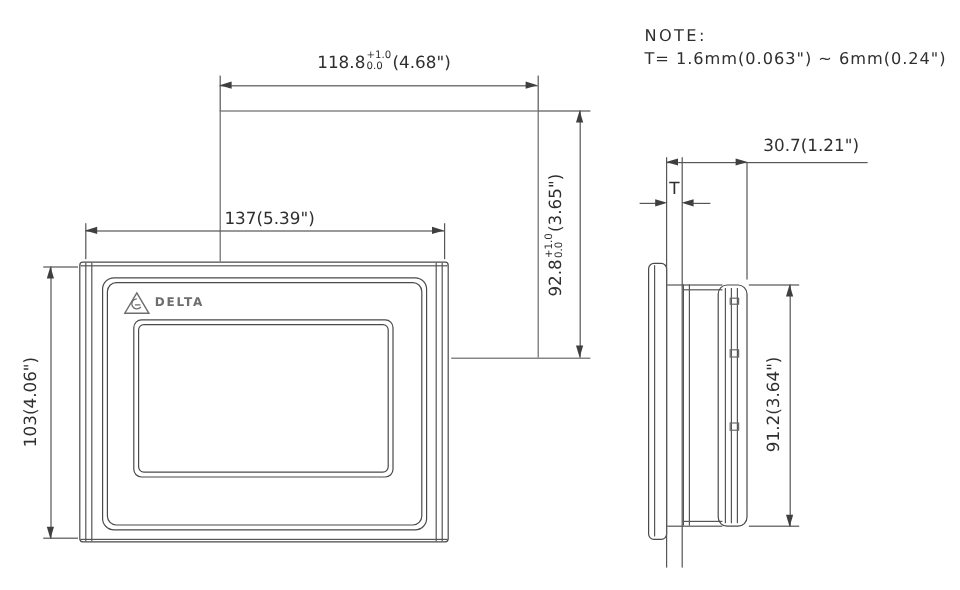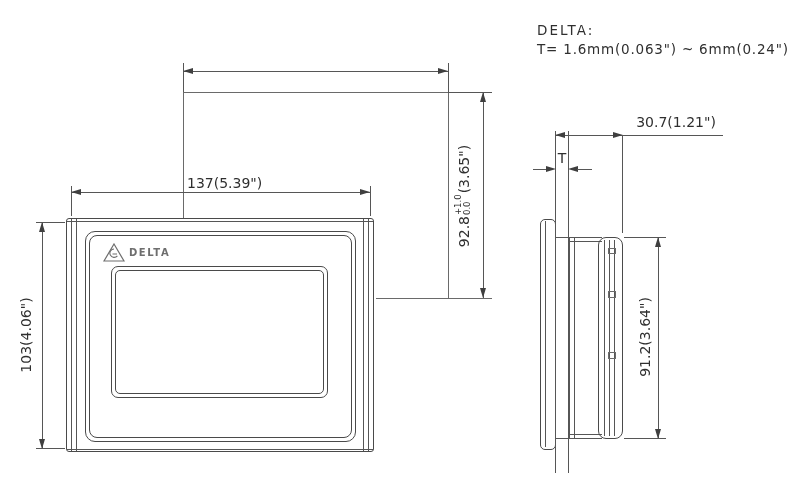--- a/index.html
+++ b/index.html
@@ -57,20 +57,28 @@
   <div class="hl" style="left:183px;top:92px;width:265px;background:#6a6a6a;"></div>
   <div class="vl" style="left:183px;top:92px;height:126px;background:#6a6a6a;"></div>
   <div class="vl" style="left:448px;top:92px;height:206px;background:#6a6a6a;"></div>
   <div class="hl" style="left:376px;top:298px;width:116px;background:#6a6a6a;"></div>
 
   <div class="vl" style="left:183px;top:63px;height:29px;"></div>
   <div class="vl" style="left:448px;top:63px;height:29px;"></div>
   <div class="hl" style="left:183px;top:71px;width:265px;"></div>
   <div class="arl" style="left:183px;top:68px;"></div>
   <div class="arr" style="left:438px;top:68px;"></div>
+  <div class="lbl ctr" style="left:320px;top:53px;">
+    <span>118.8</span>
+      <span class="tol">
+        <span>+1.0</span>
+        <span>0.0</span>
+      </span>
+      <span>(4.68")</span>
+  </div>
 
   <div class="vl" style="left:71px;top:186px;height:30px;"></div>
   <div class="vl" style="left:370px;top:186px;height:30px;"></div>
   <div class="hl" style="left:71px;top:192px;width:299px;"></div>
   <div class="arl" style="left:71px;top:189px;"></div>
   <div class="arr" style="left:360px;top:189px;"></div>
   <div class="lbl ctv" style="left:187px;top:183px;">137(5.39")</div>
 
   <div class="hl" style="left:36px;top:222px;width:29px;"></div>
   <div class="hl" style="left:36px;top:448px;width:29px;"></div>
@@ -125,16 +133,16 @@
   <div class="vl" style="left:622px;top:135px;height:98px;"></div>
   <div class="lbl ctr" style="left:676px;top:122px;">30.7(1.21")</div>
 
   <div class="hl" style="left:624px;top:237px;width:42px;"></div>
   <div class="hl" style="left:624px;top:438px;width:42px;"></div>
   <div class="vl" style="left:658px;top:237px;height:202px;"></div>
   <div class="aru" style="left:655px;top:237px;"></div>
   <div class="ard" style="left:655px;top:429px;"></div>
   <div class="lbl rot" style="left:645px;top:337px;">91.2(3.64")</div>
 
-  <div class="note-title" style="left:537px;top:22px;">DELTA:</div>
+  <div class="note-title" style="left:537px;top:22px;">NOTE:</div>
   <div class="note-body" style="left:537px;top:41px;">T= 1.6mm(0.063") ~ 6mm(0.24")</div>
 
 </div>
 
 </body></html>

